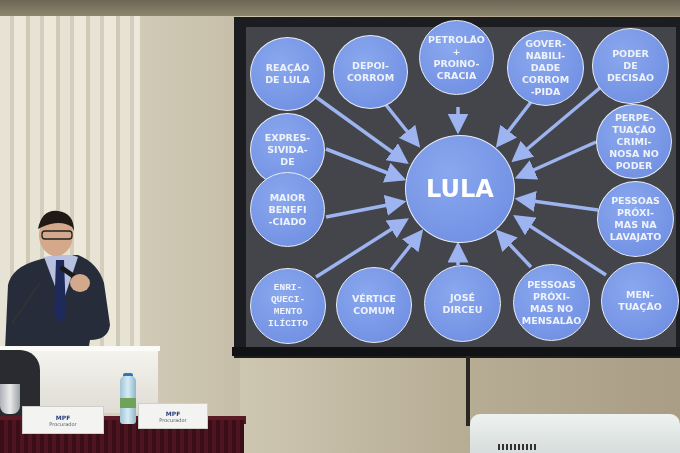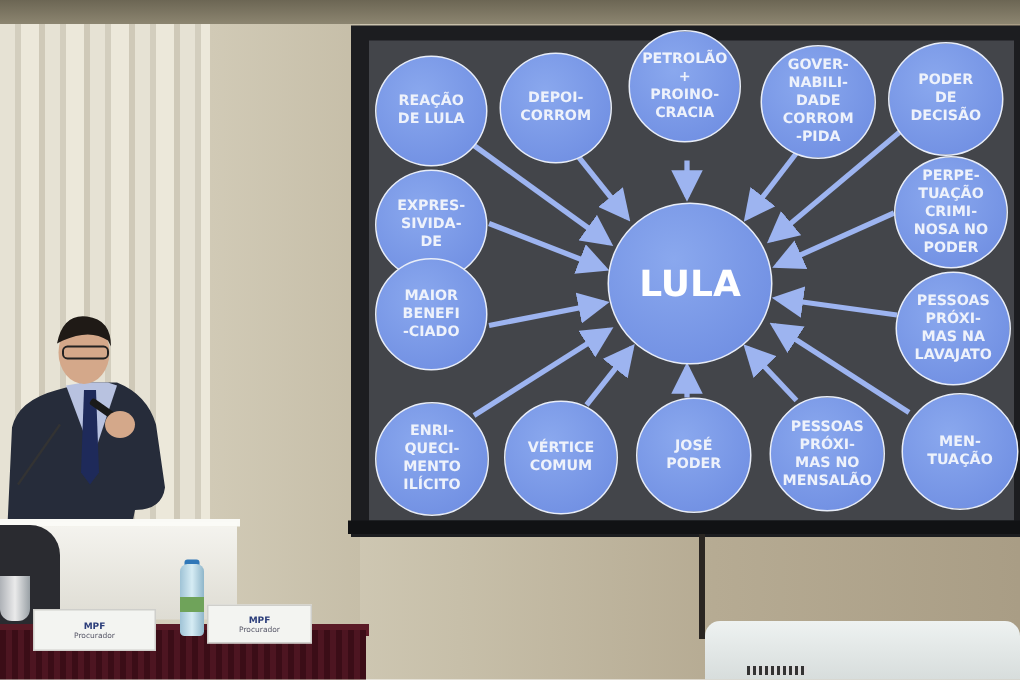--- a/index.html
+++ b/index.html
@@ -102,28 +102,28 @@
 CRIMI-
 NOSA NO
 PODER</div>
 <div class="node" style="left:250px;top:172px;width:75px;height:75px;">MAIOR
 BENEFI
 -CIADO</div>
 <div class="node" style="left:597px;top:181px;width:77px;height:76px;">PESSOAS
 PRÓXI-
 MAS NA
 LAVAJATO</div>
-<div class="node" style="left:250px;top:268px;width:76px;height:76px;">ENRI-
+<div class="node" style="left:250px;top:268px;width:76px;height:76px;font-family:Liberation Mono, monospace;">ENRI-
 QUECI-
 MENTO
 ILÍCITO</div>
 <div class="node" style="left:336px;top:267px;width:76px;height:76px;">VÉRTICE
 COMUM</div>
 <div class="node" style="left:424px;top:265px;width:77px;height:77px;">JOSÉ
-PODER</div>
+DIRCEU</div>
 <div class="node" style="left:513px;top:264px;width:77px;height:77px;">PESSOAS
 PRÓXI-
 MAS NO
 MENSALÃO</div>
 <div class="node" style="left:601px;top:262px;width:78px;height:78px;">MEN-
 TUAÇÃO</div>
 
 <div class="screen-bar"></div>
 <div class="stand-pole"></div>
 

